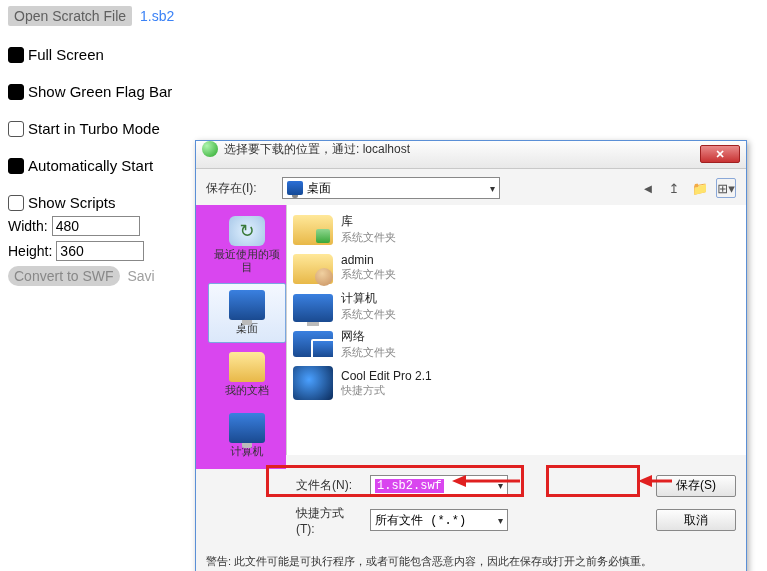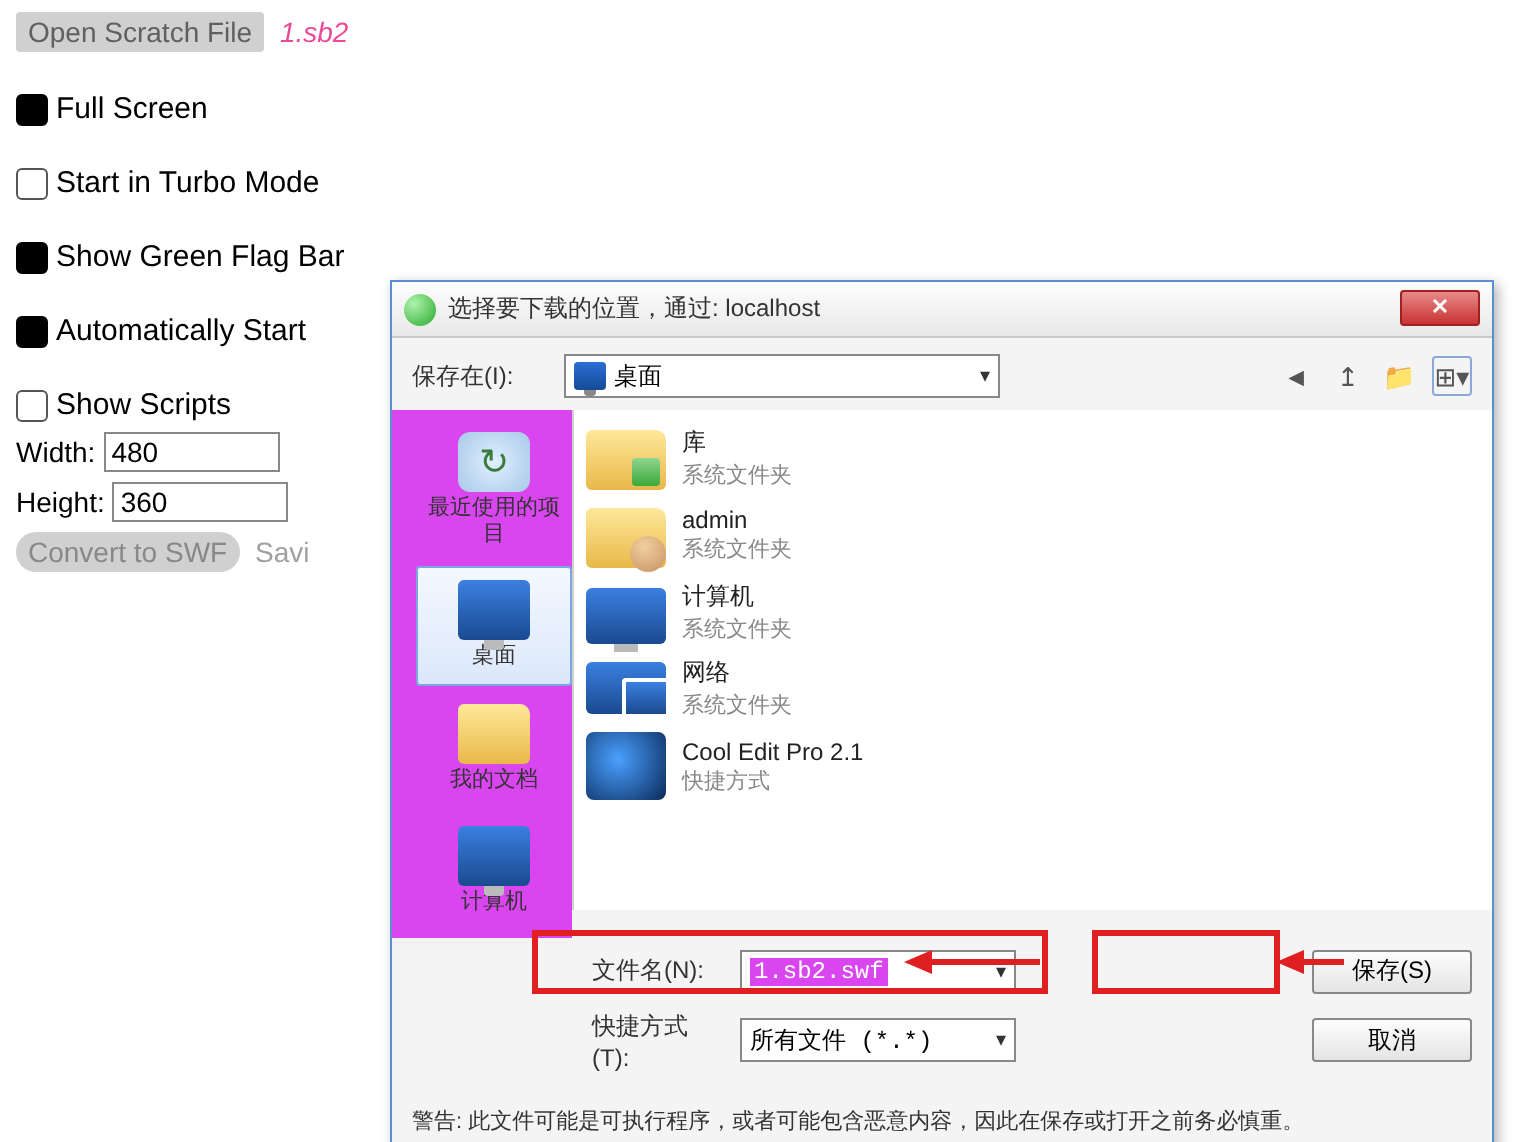--- a/index.html
+++ b/index.html
@@ -1,33 +1,33 @@
 <!DOCTYPE html>
 <html><head>
 <meta charset="utf-8">
 <style>
 * { box-sizing: border-box; margin: 0; padding: 0; }
 body { font-family: Arial, "Microsoft YaHei", sans-serif; font-size: 14px; background: #fff; width: 767px; height: 571px; position: relative; }
 
 
 .left-panel { position: absolute; left: 8px; top: 6px; }
 .btn-open { background: #d0d0d0; color: #606060; border: none; padding: 2px 6px; font-size: 14px; cursor: pointer; border-radius: 2px; }
-.file-label { color: #ec4899; margin-left: 4px; font-style: italic; }
+.file-label { color: #3b82f6; margin-left: 4px; }
 .opt-row { display: flex; align-items: center; margin-top: 20px; gap: 4px; }
 .chk { width: 16px; height: 16px; border-radius: 3px; border: 1px solid #555; background: #fff; display: inline-block; }
 .chk.on { background: #000; border-color: #000; }
 .opt-row span { font-size: 15px; }
 .dim-row { margin-top: 5px; display: flex; align-items: center; gap: 4px; }
 .dim-row input { width: 88px; border: 1px solid #888; padding: 1px 3px; font-size: 14px; }
 .btn-convert { background: #d0d0d0; color: #888; border: none; padding: 2px 6px; font-size: 14px; cursor: pointer; border-radius: 10px; margin-top: 5px; }
 .saving { color: #a0a0a0; margin-left: 4px; }
 
 
 .dialog { position: absolute; left: 195px; top: 140px; width: 552px; border: 1px solid #5a8fd6; background: #f4f4f4; box-shadow: 2px 2px 6px rgba(0,0,0,0.3); }
-.titlebar { height: 28px; background: linear-gradient(#fdfdfd, #e8e8e8); border-bottom: 1px solid #c8c8c8; display: flex; align-items: center; padding: 0 6px; position: relative; }
+.titlebar { height: 28px; background: linear-gradient(#fdfdfd, #e8e8e8); border-bottom: 1px solid #c8c8c8; display: flex; align-items: flex-start; padding: 0 6px; position: relative; }
 .titlebar .glob { width: 16px; height: 16px; border-radius: 50%; background: radial-gradient(circle at 30% 30%, #aef4ae, #2aa82a); margin-right: 6px; }
 .titlebar-text { font-size: 12px; color: #333; }
 .close-x { position: absolute; right: 6px; top: 4px; width: 40px; height: 18px; background: linear-gradient(#e98a8a, #c83232); border: 1px solid #a02020; border-radius: 2px; color: #fff; text-align: center; font-size: 11px; line-height: 16px; font-weight: bold; cursor: pointer; }
 
 .row-save-in { display: flex; align-items: center; padding: 8px 10px 6px 10px; gap: 6px; }
 .lbl12 { font-size: 12px; color: #333; }
 .combo { display: flex; align-items: center; border: 1px solid #888; background: #fff; height: 22px; width: 218px; padding: 0 4px; }
 .combo .ico-desk { width: 16px; height: 14px; background: linear-gradient(#2b6fd6, #154a96); border-radius: 2px; margin-right: 4px; position: relative; }
 .combo .ico-desk::after { content: ""; position: absolute; bottom: -3px; left: 5px; width: 6px; height: 3px; background: #888; border-radius: 0 0 2px 2px; }
 .combo-text { font-size: 12px; flex: 1; }
@@ -86,26 +86,26 @@
   <div>
     <button class="btn-open">Open Scratch File</button>
     <span class="file-label">1.sb2</span>
   </div>
   <div id="opts">
       <div class="opt-row">
         <span class="chk on"></span>
         <span>Full Screen</span>
       </div>
       <div class="opt-row">
+        <span class="chk on"></span>
+        <span>Show Green Flag Bar</span>
+      </div>
+      <div class="opt-row">
         <span class="chk"></span>
         <span>Start in Turbo Mode</span>
-      </div>
-      <div class="opt-row">
-        <span class="chk on"></span>
-        <span>Show Green Flag Bar</span>
       </div>
       <div class="opt-row">
         <span class="chk on"></span>
         <span>Automatically Start</span>
       </div>
       <div class="opt-row">
         <span class="chk"></span>
         <span>Show Scripts</span>
       </div>
     </div>

